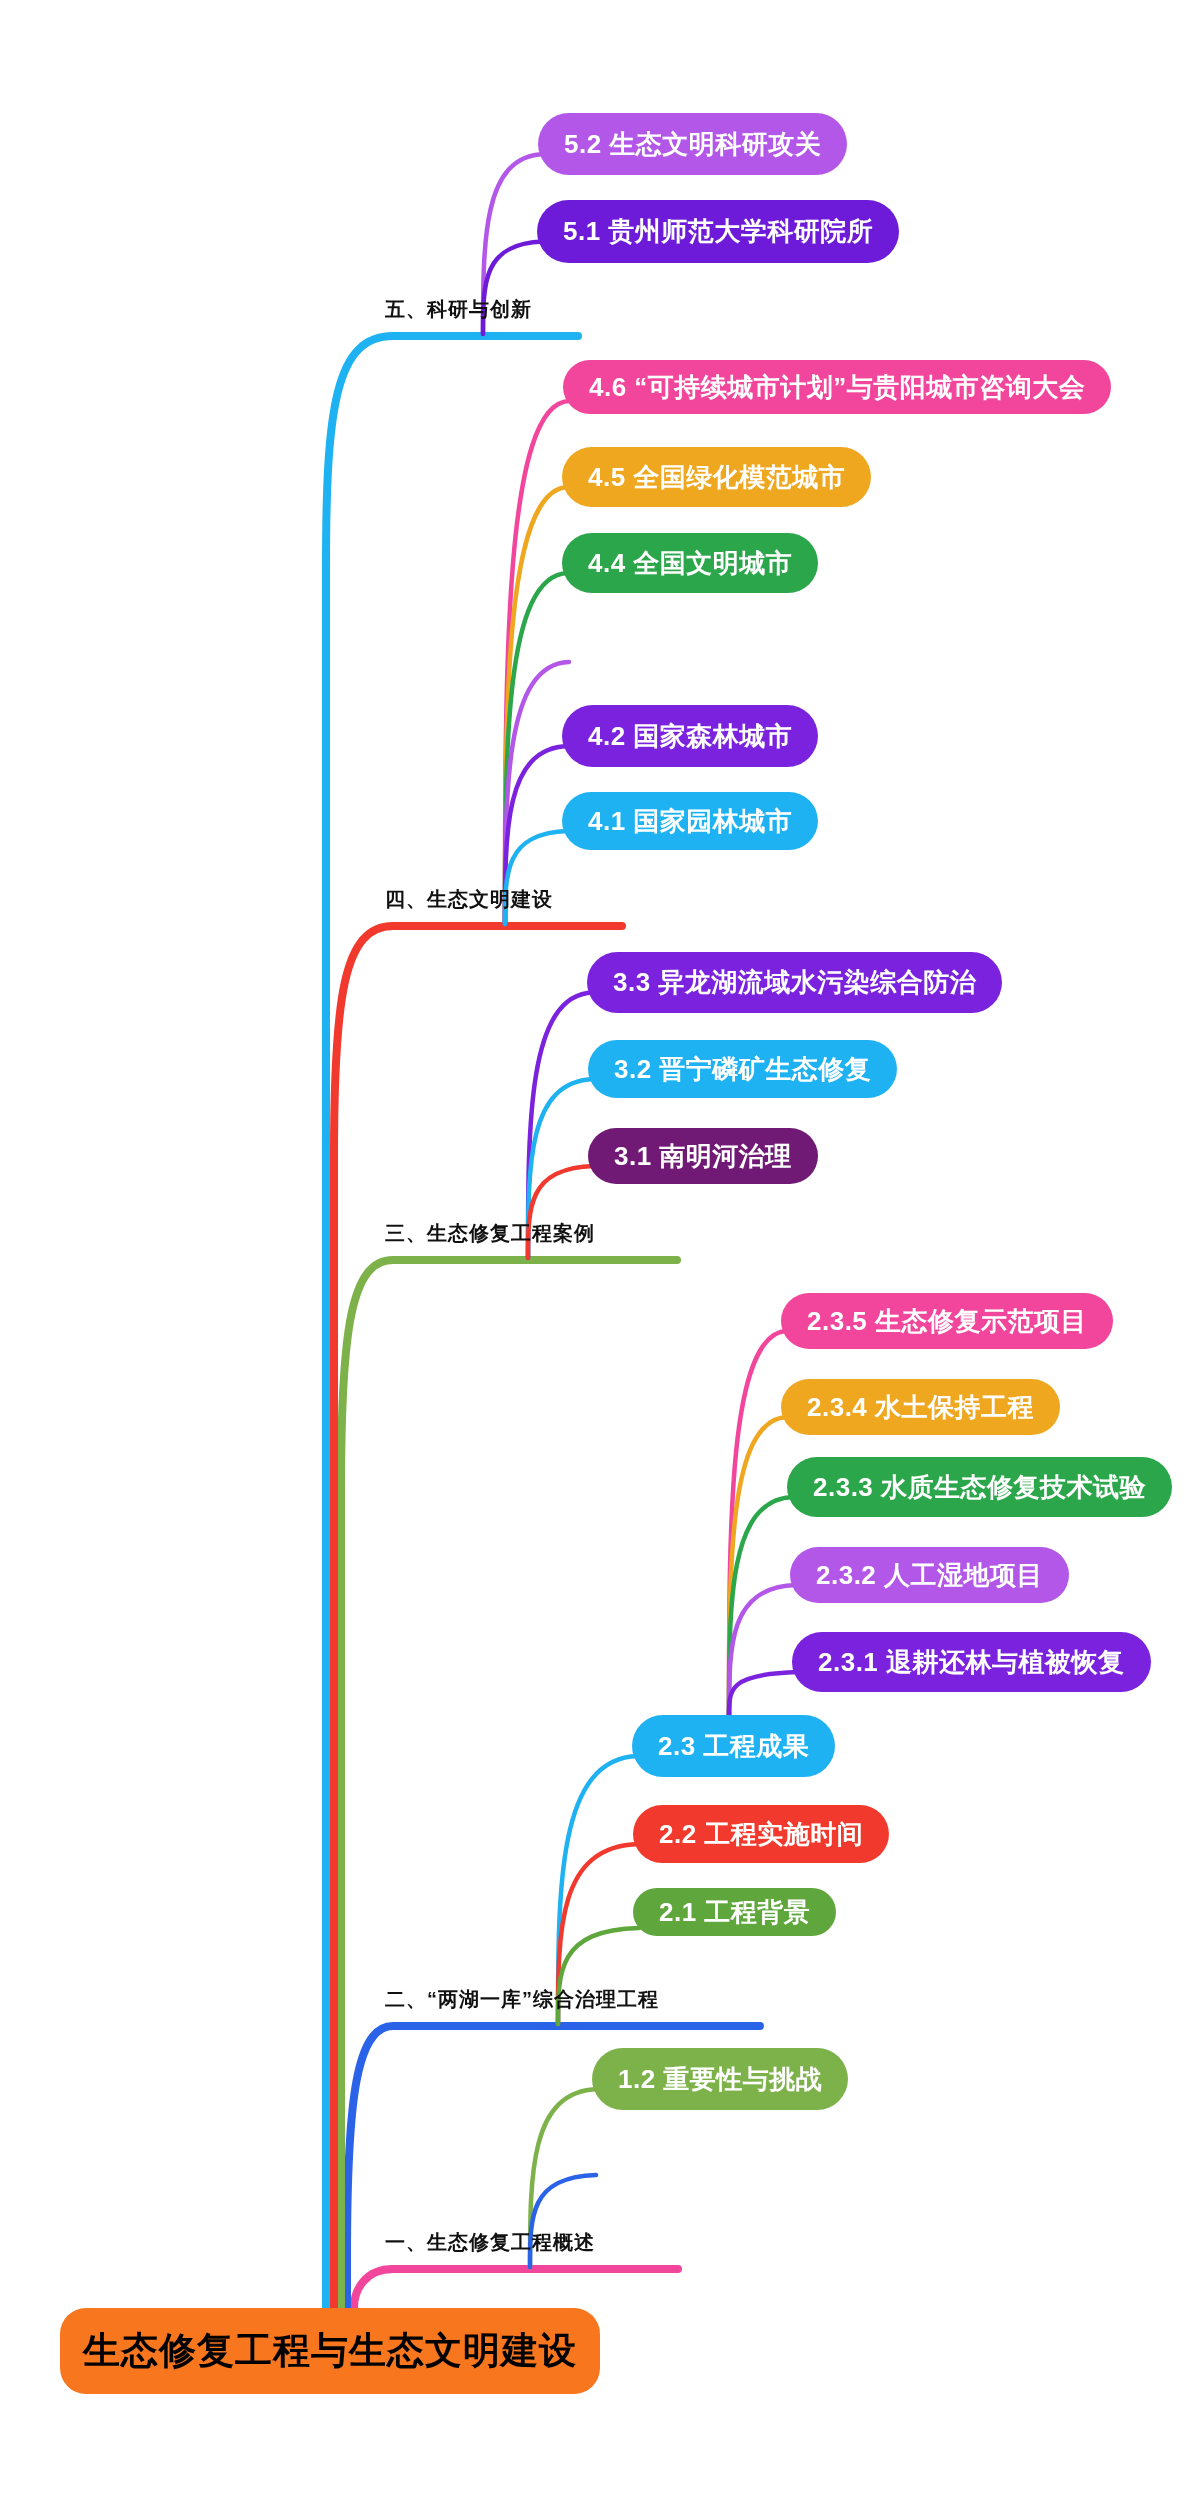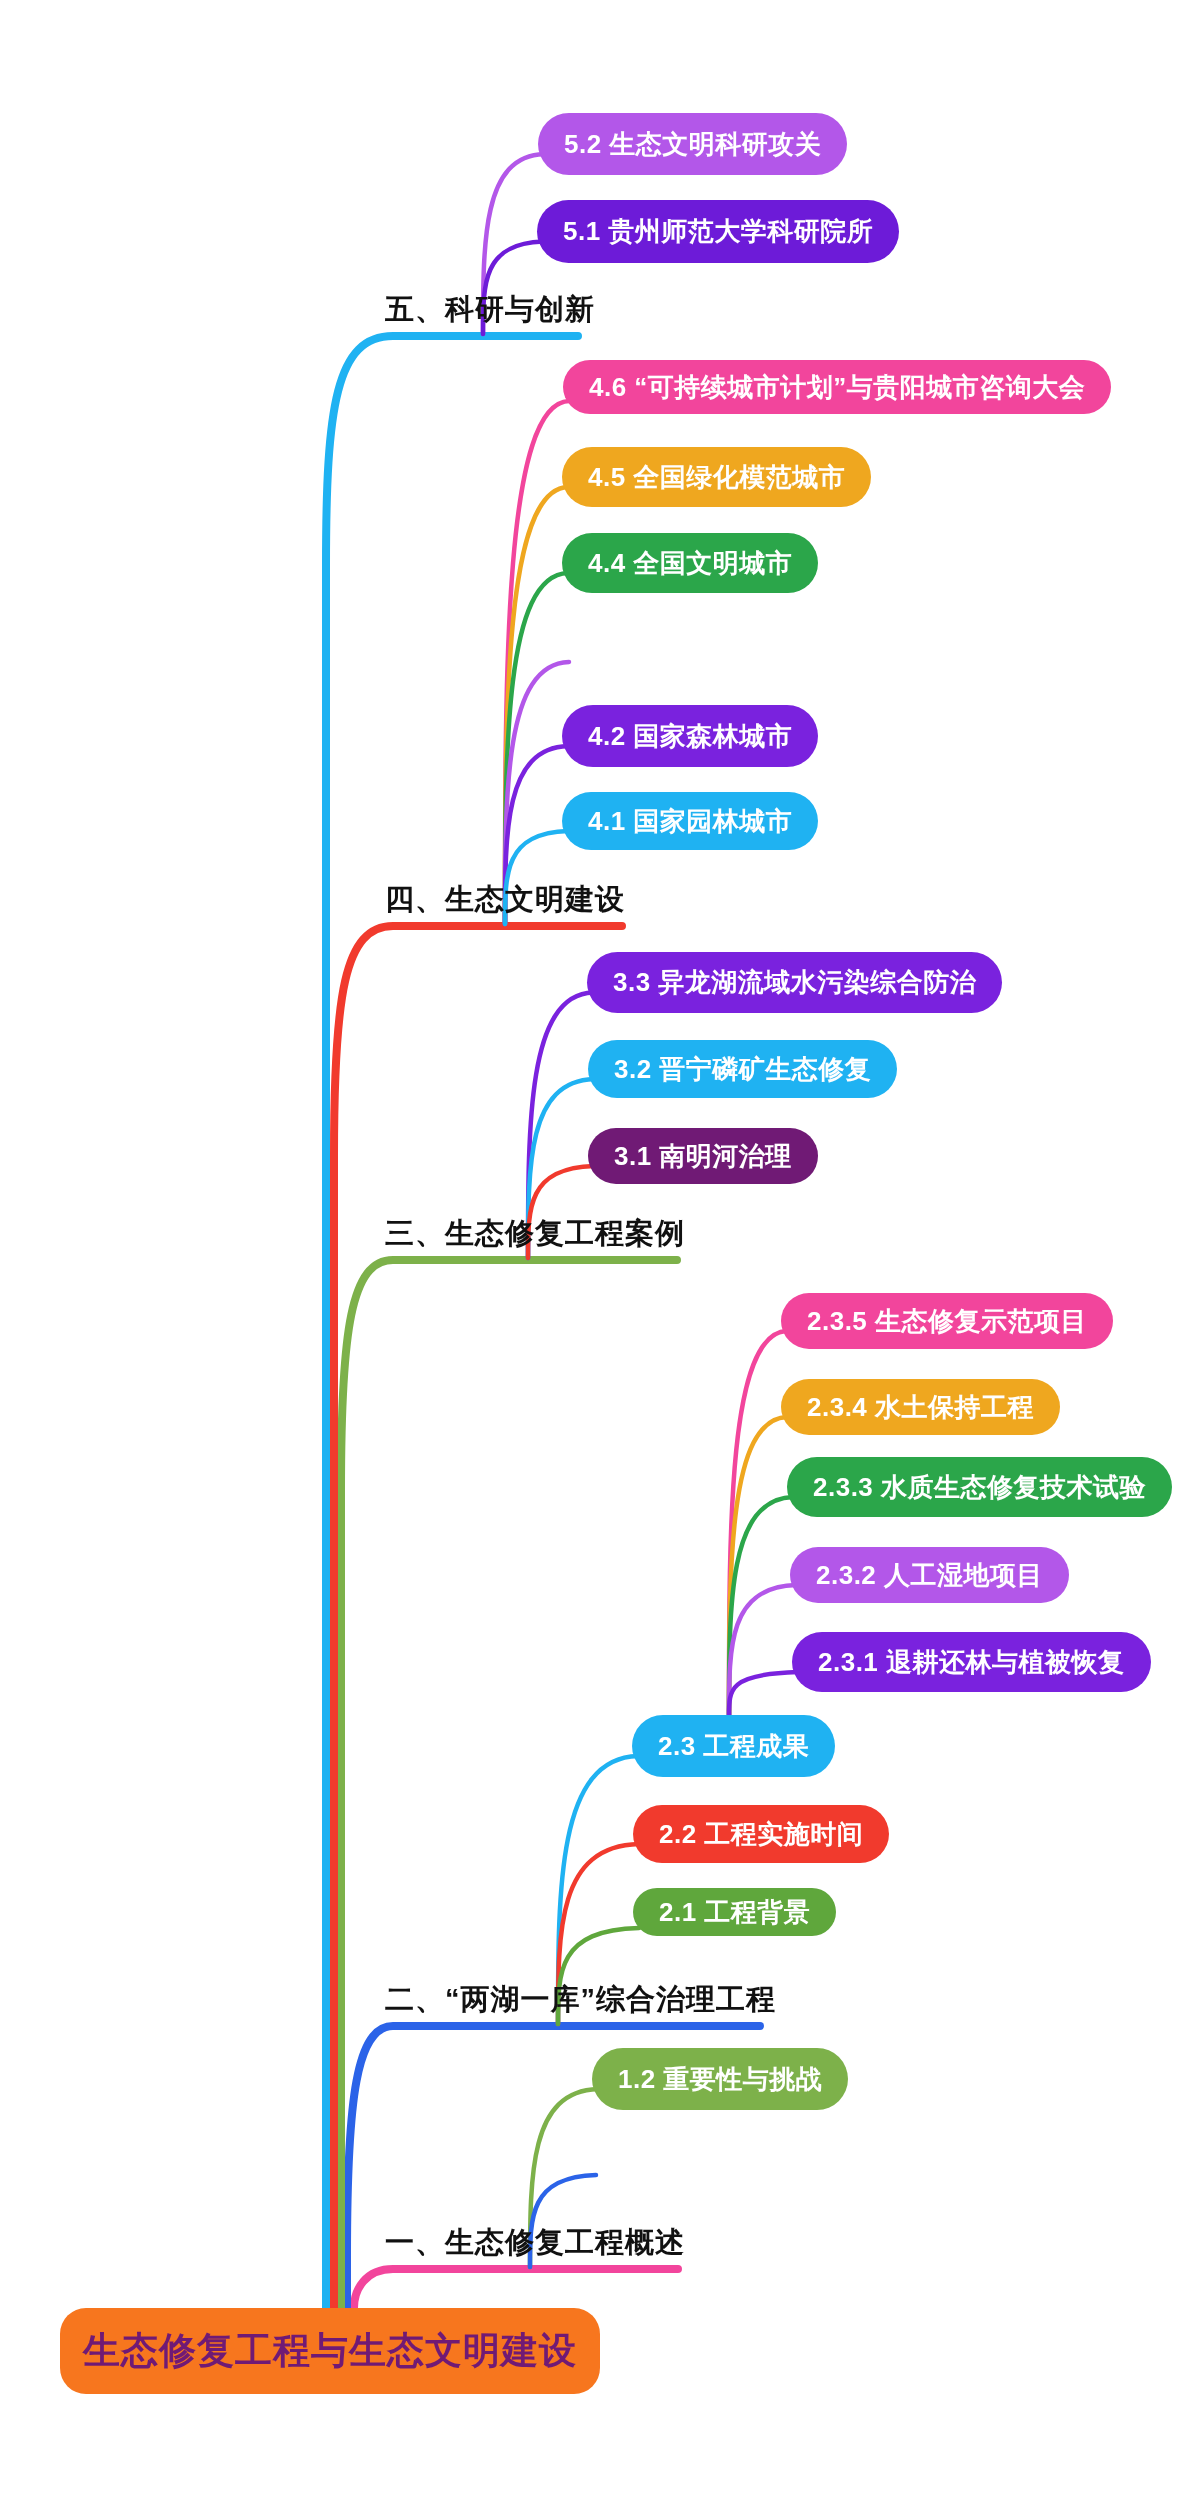--- a/index.html
+++ b/index.html
@@ -7,25 +7,25 @@
   body{
     width:1200px;height:2501px;position:relative;overflow:hidden;
     background:#ffffff;
     font-family:"Liberation Sans","DejaVu Sans",sans-serif;
   }
   #canvas{position:absolute;left:0;top:0;width:1200px;height:2501px;}
   #links{position:absolute;left:0;top:0;width:1200px;height:2501px;}
   #nodes{position:absolute;left:0;top:0;width:1200px;height:2501px;}
   .root-node{
     position:absolute;display:flex;align-items:center;justify-content:center;
-    border-radius:26px;color:#701a75;font-weight:bold;font-size:37px;
+    border-radius:26px;color:#000000;font-weight:bold;font-size:37px;
     white-space:nowrap;letter-spacing:1px;text-align:center;
   }
   .section-label{
-    position:absolute;font-size:29px;font-weight:bold;color:#111111;
+    position:absolute;font-size:20px;font-weight:bold;color:#111111;
     white-space:nowrap;letter-spacing:1px;height:36px;line-height:36px;
   }
   .child-node{
     position:absolute;display:flex;align-items:center;
     border-radius:32px;color:#ffffff;font-weight:bold;font-size:26px;
     padding:0 26px;white-space:nowrap;letter-spacing:0.5px;
   }
 </style>
 </head>
 <body>

